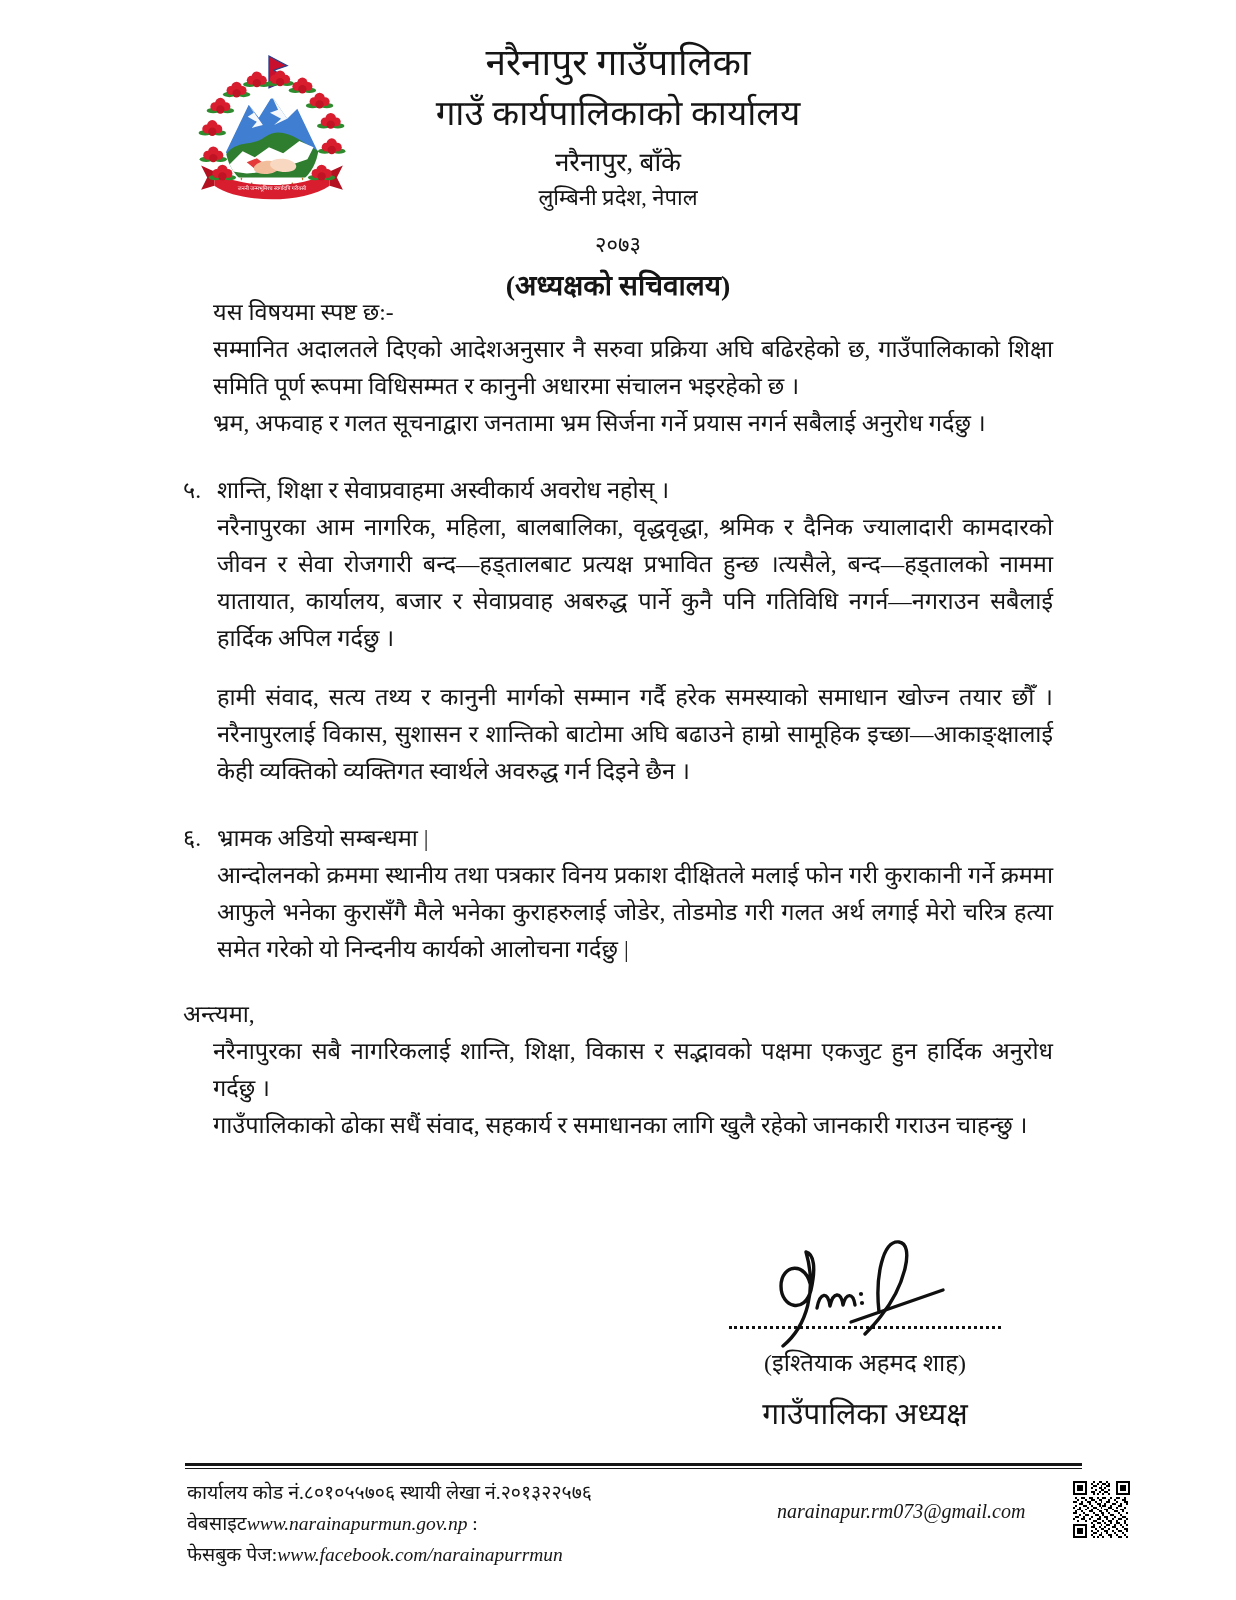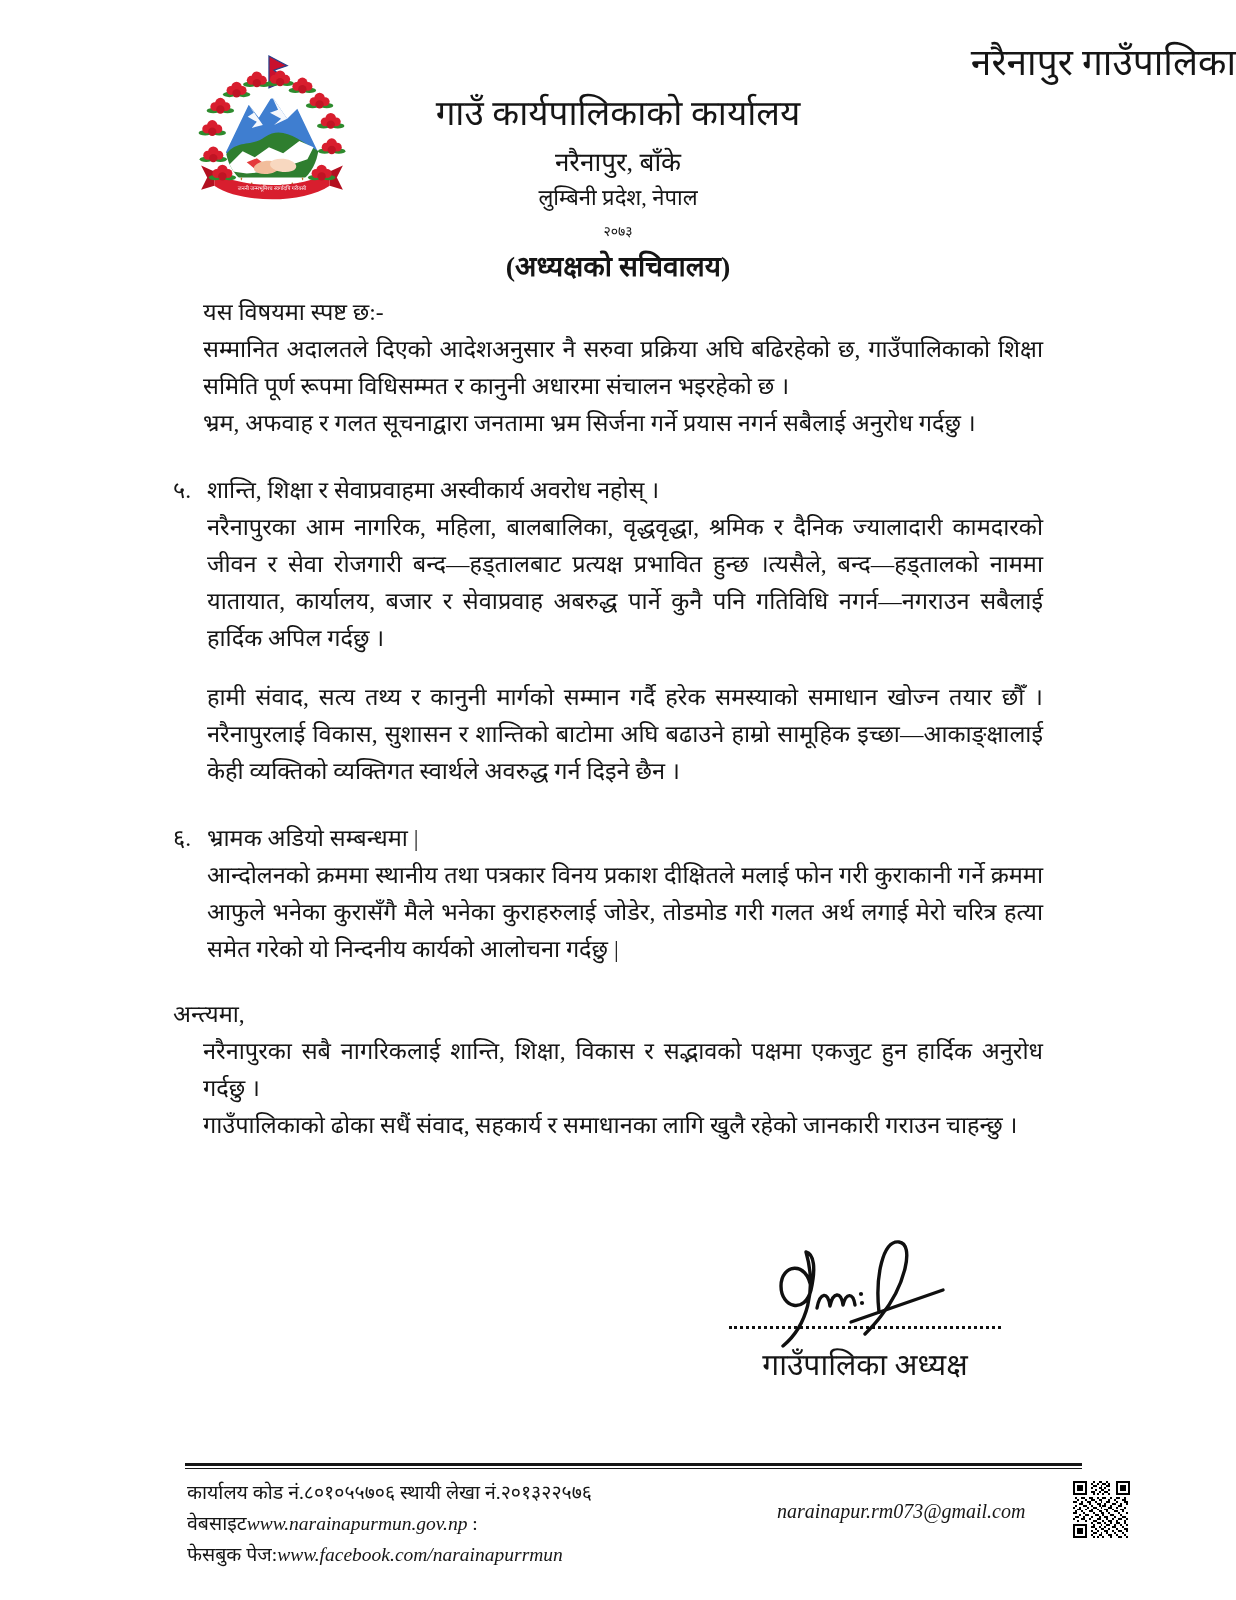--- a/index.html
+++ b/index.html
@@ -6,30 +6,30 @@
   html,body { background:#e9e9e9; }
   .page {
     position:relative; width:1236px; height:1600px; margin:0 auto;
     background:#ffffff; color:#151515; overflow:hidden;
     font-family:"Liberation Serif","DejaVu Serif",serif;
   }
 
   
   .logo { position:absolute; left:196px; top:54px; width:152px; height:162px; }
   .header { position:absolute; left:0; top:40px; width:100%; text-align:center; }
-  .h-title1 { font-size:37px; line-height:1.25;text-align:right; }
+  .h-title1 { font-size:37px; line-height:1.25; }
   .h-title2 { font-size:35px; line-height:1.25; margin-top:6px; }
   .h-sub    { font-size:26px; line-height:1.45; margin-top:8px; }
   .h-sub2   { font-size:22px; line-height:1.45; }
-  .h-year   { font-size:14px; line-height:1.4; margin-top:8px; }
+  .h-year   { font-size:22px; line-height:1.4; margin-top:16px; }
   .h-secretariat { font-size:28px; line-height:1.4; margin-top:6px;font-weight:bold; }
 
   
   .letter-body {
-    position:absolute; left:173px; top:294px; width:870px;
+    position:absolute; left:183px; top:294px; width:870px;
     font-size:23.5px; line-height:37px; text-align:justify;
   }
   .indent { margin-left:30px; }
   .para-block p { margin:0; }
   .gap-top { margin-top:26px; }
   .section { margin-top:30px; }
   .sec-head { display:flex; }
   .sec-num { flex:none; width:34px; }
   .sec-content p { margin:0 0 0 34px; }
   .sec-content p + p { margin-top:22px; }
@@ -162,20 +162,21 @@
       <g fill="none" stroke="#101010" stroke-width="3.4" stroke-linecap="round" stroke-linejoin="round">
         <path d="M66,60 C62,32 36,36 36,58 C36,80 60,86 66,62 C71,40 69,26 61,24 C72,62 62,98 38,118"></path>
         <path d="M72,80 c3,-16 11,-17 13,-2 c3,-14 11,-15 13,-1 c3,-12 10,-13 12,0"></path>
         <path d="M134,84 C130,48 138,12 154,14 C170,16 160,58 136,88 C130,96 124,102 120,106"></path>
         <path d="M106,94 L198,62"></path>
       </g>
       <circle cx="116" cy="66" r="2.1" fill="#101010"></circle>
       <circle cx="117" cy="75" r="2.1" fill="#101010"></circle>
     </svg>
     <div class="sig-dots"></div>
+    <div class="sig-name">(इश्तियाक अहमद शाह)</div>
     <div class="sig-title">गाउँपालिका अध्यक्ष</div>
   </div>
 
   <div class="footer">
     <div class="footer-rule"></div>
 
     <div class="footer-left">
       <div>कार्यालय कोड नं.८०१०५५७०६ स्थायी लेखा नं.२०१३२२५७६</div>
       <div>
         <span>वेबसाइट</span><span class="url">www.narainapurmun.gov.np</span><span> :</span>

